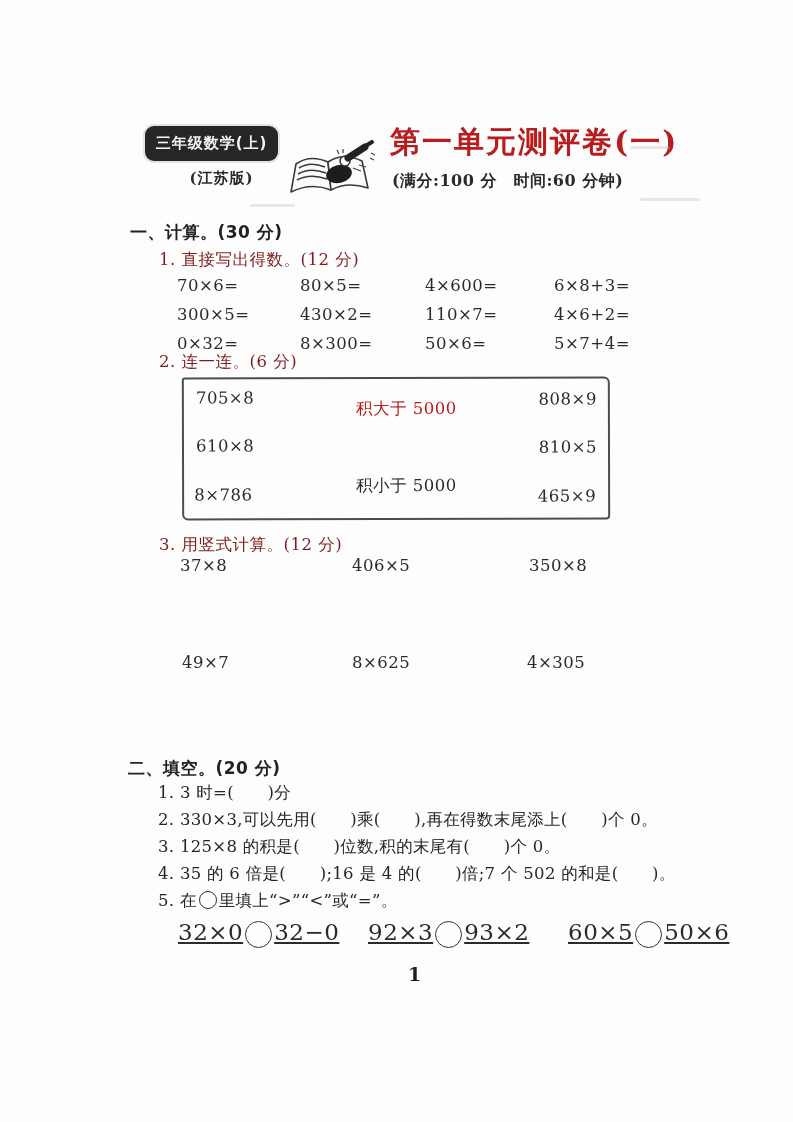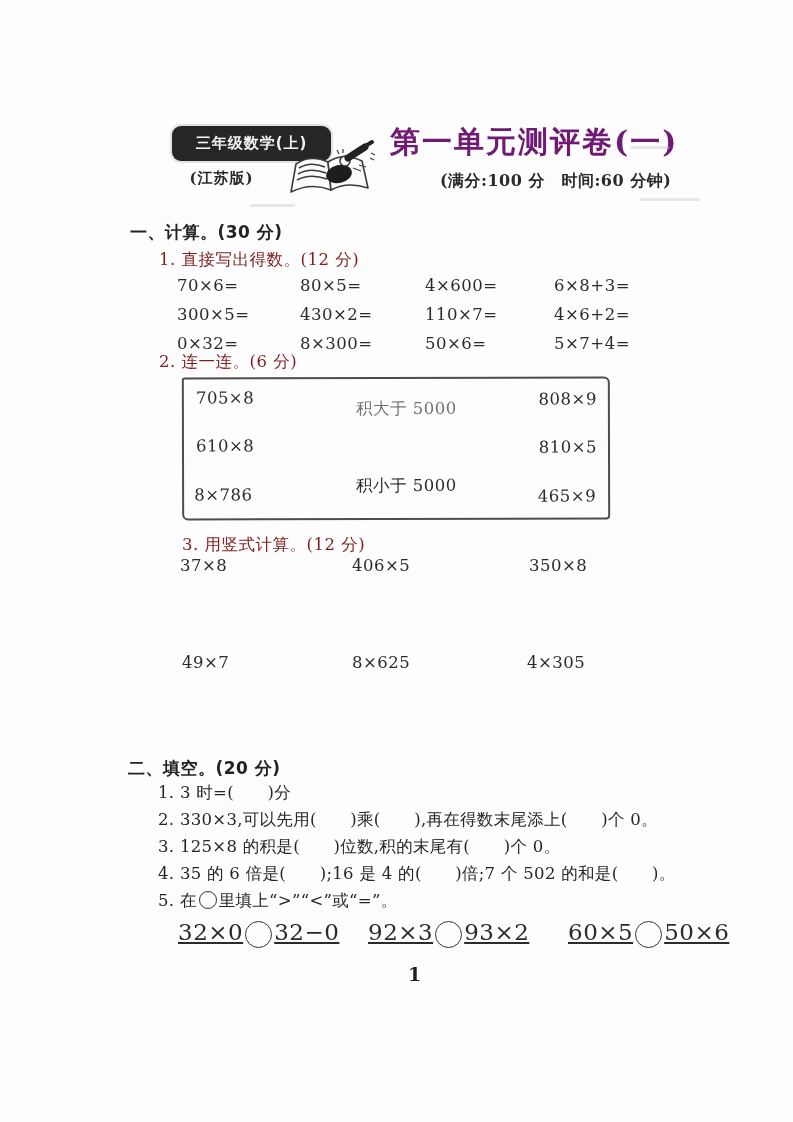--- a/index.html
+++ b/index.html
@@ -9,38 +9,38 @@
     background:#fdfdfd;
     font-family:"DejaVu Serif","Liberation Serif",serif;
     color:#2b2b2b;
     overflow:hidden;
     margin:0 auto;
   }
   .abs{position:absolute;}
 
   
   .badge{
-    left:172px;top:126px;width:159px;height:35px;
+    left:145px;top:126px;width:133px;height:35px;
     background:#262626;border-radius:9px;
     color:#f3f3f3;font-family:"DejaVu Sans","Liberation Sans",sans-serif;
     font-weight:bold;font-size:15px;letter-spacing:1px;
     display:flex;align-items:center;justify-content:center;
     box-shadow:0 0 0 2px rgba(40,40,40,.12);
   }
   .edition{
     left:155px;top:169px;width:133px;text-align:center;
     font-weight:bold;font-size:15px;letter-spacing:1px;
   }
   .title{
     left:390px;top:122px;
-    font-size:30px;font-weight:bold;letter-spacing:2px;color:#701a75;
+    font-size:30px;font-weight:bold;letter-spacing:2px;color:#b91c1c;
   }
   .subtitle{
     left:392px;top:171px;
-    font-size:16px;font-weight:bold;letter-spacing:.5px;color:#2a2a2a;margin-left:48px;
+    font-size:16px;font-weight:bold;letter-spacing:.5px;color:#2a2a2a;
   }
   .illus{left:283px;top:137px;}
 
   
   .sec-heading{
     font-family:"DejaVu Sans","Liberation Sans",sans-serif;
     font-weight:bold;font-size:17px;letter-spacing:.5px;color:#222;
   }
   .q-label{font-size:16.5px;color:#7f1d1d;letter-spacing:.5px;}
 
@@ -52,21 +52,21 @@
   }
 
   
   .match-box{
     left:182px;top:377px;width:424px;height:139px;
     border:2px solid #4d4d4d;border-radius:3px 6px 4px 6px;
     transform:rotate(-.15deg);
     background:#fdfdfd;
   }
   .match-box span{position:absolute;font-size:16.5px;letter-spacing:.5px;}
-  .faded{color:#737373;}
+  .faded{color:#b91c1c;}
 
   
   .q3-row1{left:180px;top:556px;display:grid;grid-template-columns:172px 177px auto;font-size:16.5px;letter-spacing:.5px;}
   .q3-row2{left:182px;top:653px;display:grid;grid-template-columns:170px 175px auto;font-size:16.5px;letter-spacing:.5px;}
 
   
   .fill-item{left:158px;font-size:16.5px;letter-spacing:.3px;color:#262626;}
 
   .circle-small{
     display:inline-block;width:16px;height:16px;
@@ -137,21 +137,21 @@
     <span style="left:12px;top:9px;">705×8</span>
     <span style="left:12px;top:57px;">610×8</span>
     <span style="left:10px;top:106px;">8×786</span>
     <span style="right:11px;top:11px;">808×9</span>
     <span style="right:11px;top:59px;">810×5</span>
     <span style="right:12px;top:108px;">465×9</span>
     <span class="faded" style="left:172px;top:19px;">积大于 5000</span>
     <span style="left:172px;top:96px;">积小于 5000</span>
   </div>
 
-  <div class="abs q-label" style="left:159px;top:534px;margin-left:23px;">3. 用竖式计算。(12 分)</div>
+  <div class="abs q-label" style="left:159px;top:534px;">3. 用竖式计算。(12 分)</div>
   <div class="abs q3-row1">
     <span>37×8</span>
     <span>406×5</span>
     <span>350×8</span>
   </div>
   <div class="abs q3-row2">
     <span>49×7</span>
     <span>8×625</span>
     <span>4×305</span>
   </div>

